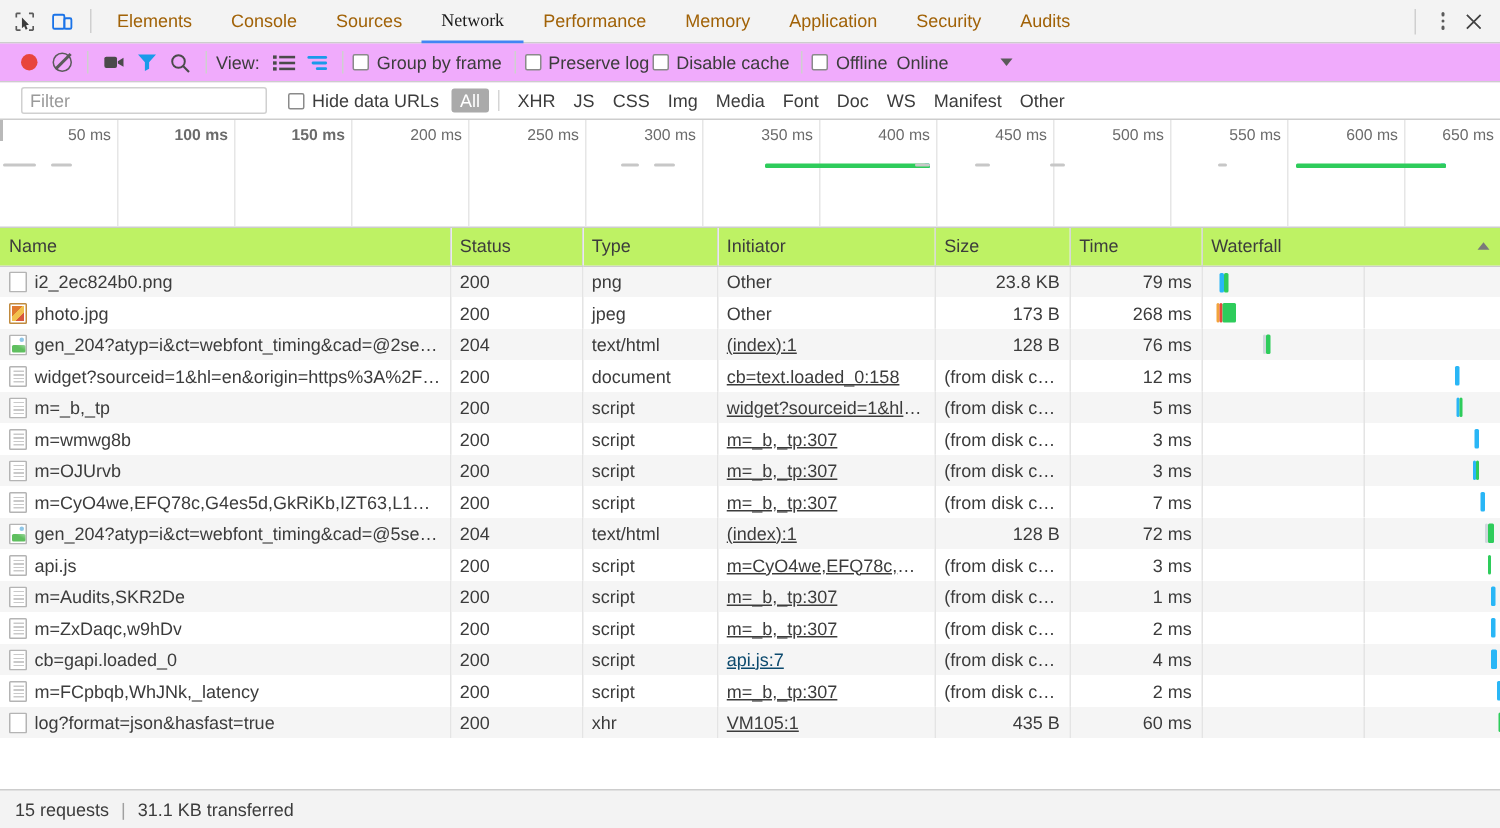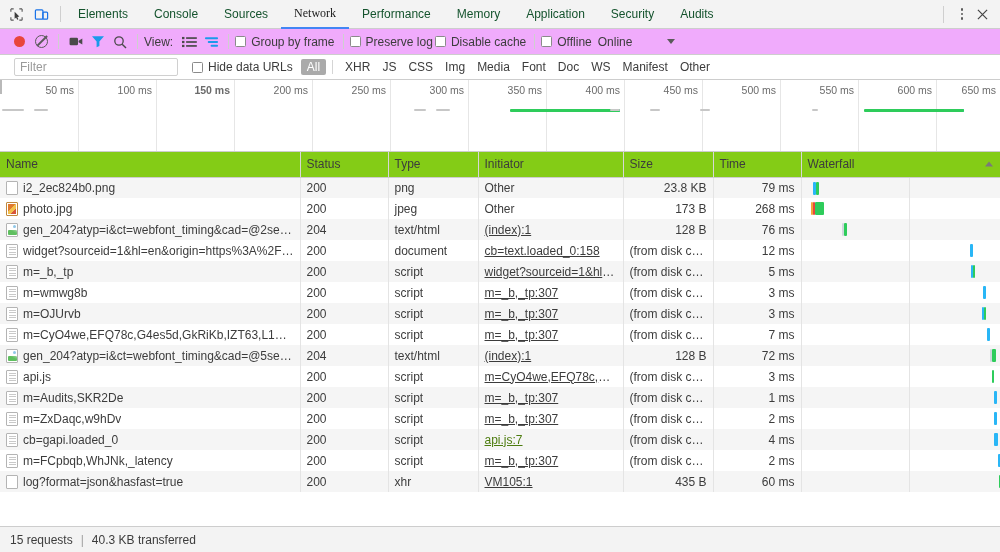--- a/index.html
+++ b/index.html
@@ -18,21 +18,21 @@
     height:29px; min-height:29px; background:#f3f3f3;
     border-bottom:1px solid #cdcdcd;
     display:flex; align-items:stretch;
   }
   .tb-icons { display:flex; align-items:center; padding:0 6px 0 8px; gap:8px; }
   .tb-icon { width:17px; height:17px; display:flex; align-items:center; justify-content:center; cursor:pointer; }
   .tb-sep { width:1px; background:#cfcfcf; margin:6px 4px; }
   .tabs { display:flex; align-items:stretch; }
   .tab {
     padding:0 13px; display:flex; align-items:center;
-    font-size:12px; color:#14532d; cursor:pointer;
+    font-size:12px; color:#a16207; cursor:pointer;
     border-bottom:2px solid transparent; margin-bottom:-1px;
   }
   .tab.active { color:#1a1a1a; border-bottom-color:#4285f4;font-family:Liberation Serif, serif; }
   .tabbar-right { margin-left:auto; display:flex; align-items:center; padding-right:9px; gap:2px; }
   .vsep-tall { width:1px; height:17px; background:#cfcfcf; margin:0 7px; }
   .kebab { width:18px; height:18px; display:flex; flex-direction:column; align-items:center; justify-content:center; gap:2px; cursor:pointer;}
   .kebab i { width:2.5px; height:2.5px; background:#5a5a5a; border-radius:50%; display:block;}
   .closex { width:18px; height:18px; display:flex; align-items:center; justify-content:center; cursor:pointer; font-size:15px; color:#444; line-height:1;}
 
   
@@ -75,21 +75,21 @@
   .ov-lbl { position:absolute; top:4px; font-size:10.5px; color:#6b6b6b; transform:translateX(-100%); padding-right:4px; white-space:nowrap;}
   .ov-left-edge { position:absolute; left:0; top:0; width:2px; height:14px; background:#b9b9b9;}
   .ov-tick { position:absolute; height:2px; background:#c7c7c7; border-radius:1px;}
   .ov-band { position:absolute; height:3px; background:#2ecc5b; border-radius:1px;}
   .ov-band-end { position:absolute; height:3px; width:4px; background:#29b6f6; border-radius:1px;}
 
   
   .tablewrap { flex:1; position:relative; overflow:hidden; background:#fff; }
   table.netlist { width:1000px; border-collapse:collapse; table-layout:fixed; }
   table.netlist th {
-    background:#84cc16; border-bottom:1px solid #cdcdcd; border-right:1px solid #d7d7d7;
+    background:#bef264; border-bottom:1px solid #cdcdcd; border-right:1px solid #d7d7d7;
     font-weight:normal; font-size:12px; color:#3c3c3c; text-align:left;
     height:25px; padding:0 6px; position:relative; cursor:pointer; white-space:nowrap;
   }
   table.netlist th.last { border-right:none; }
   .sortmark { position:absolute; right:7px; top:50%; transform:translateY(-50%);
               width:0;height:0;border-left:4px solid transparent;border-right:4px solid transparent;border-bottom:5px solid #7a7a7a; }
   table.netlist td {
     height:21px; font-size:12px; color:#3c3c3c; padding:0 6px;
     border-right:1px solid #e4e4e4; white-space:nowrap; overflow:hidden; text-overflow:ellipsis;
   }
@@ -259,21 +259,21 @@
       <span class="ftype">Manifest</span>
       <span class="ftype">Other</span>
     </div>
   </div>
 
   <div class="overview" id="overview">
     <div class="ov-left-edge"></div>
   <div class="ov-div" style="left: 78px;"></div>
       <div class="ov-lbl" style="left: 78px;">50 ms</div>
       <div class="ov-div" style="left: 156px;"></div>
-      <div class="ov-lbl" style="left: 156px;">100 ms</div>
+      <div class="ov-lbl" style="left: 156px; font-weight: bold;">100 ms</div>
       <div class="ov-div" style="left: 234px;"></div>
       <div class="ov-lbl" style="left: 234px; font-weight: bold;">150 ms</div>
       <div class="ov-div" style="left: 312px;"></div>
       <div class="ov-lbl" style="left: 312px;">200 ms</div>
       <div class="ov-div" style="left: 390px;"></div>
       <div class="ov-lbl" style="left: 390px;">250 ms</div>
       <div class="ov-div" style="left: 468px;"></div>
       <div class="ov-lbl" style="left: 468px;">300 ms</div>
       <div class="ov-div" style="left: 546px;"></div>
       <div class="ov-lbl" style="left: 546px;">350 ms</div>
@@ -541,21 +541,21 @@
           </tr>
           <tr class="odd">
             <td class="name">
               <div class="namecell">
                 <span class="fic doc"></span>
                 <span class="nametext">cb=gapi.loaded_0</span>
               </div>
             </td>
             <td>200</td>
             <td>script</td>
-            <td><span style="text-decoration: underline; color: #4d7c0f; cursor: pointer;">api.js:7</span></td>
+            <td><span style="text-decoration: underline; color: #0c4a6e; cursor: pointer;">api.js:7</span></td>
             <td class="num">(from disk ca...</td>
             <td class="num">4 ms</td>
             <td class="wf">
               <div class="wf-grid" style="left: 107px;"></div>
               <div class="bar" style="left: 192px; width: 4px; background: rgb(41, 182, 246);"></div>
             </td>
           </tr>
           <tr class="even">
             <td class="name">
               <div class="namecell">
@@ -590,16 +590,16 @@
               <div class="bar" style="left: 197px; width: 3px; background: rgb(46, 204, 91);"></div>
             </td>
           </tr>
         </tbody>
     </table>
   </div>
 
   <div class="statusbar">
     <span>15 requests</span>
     <span class="st-sep">|</span>
-    <span>40.3 KB transferred</span>
+    <span>31.1 KB transferred</span>
   </div>
 
 </div>
 
 </body></html>

